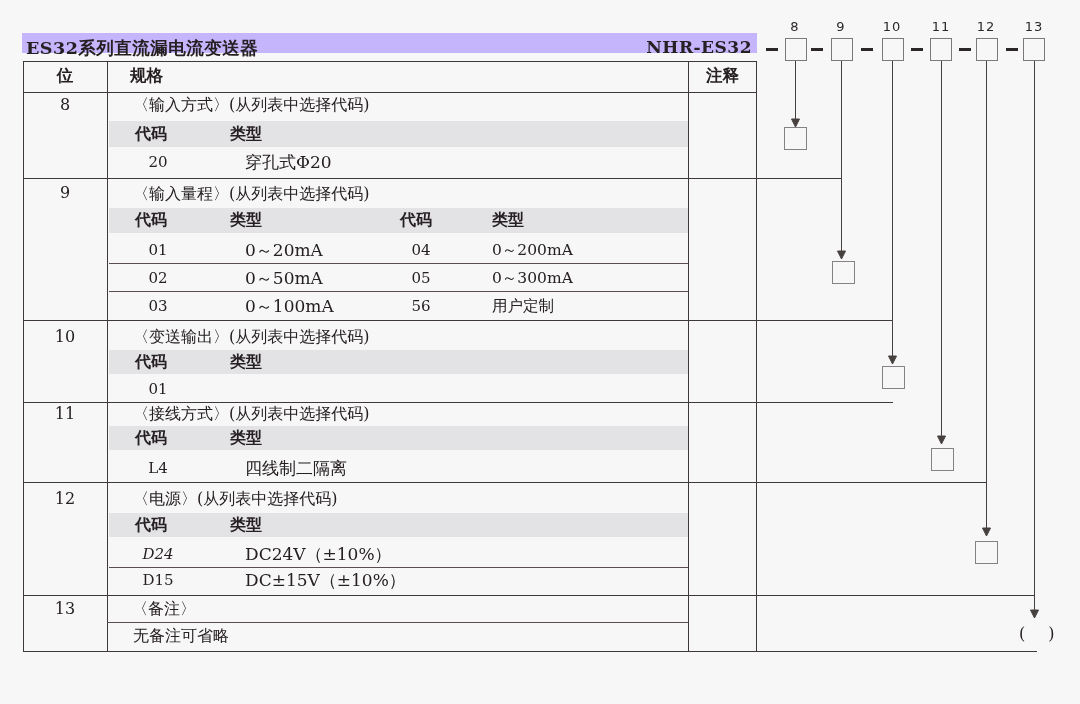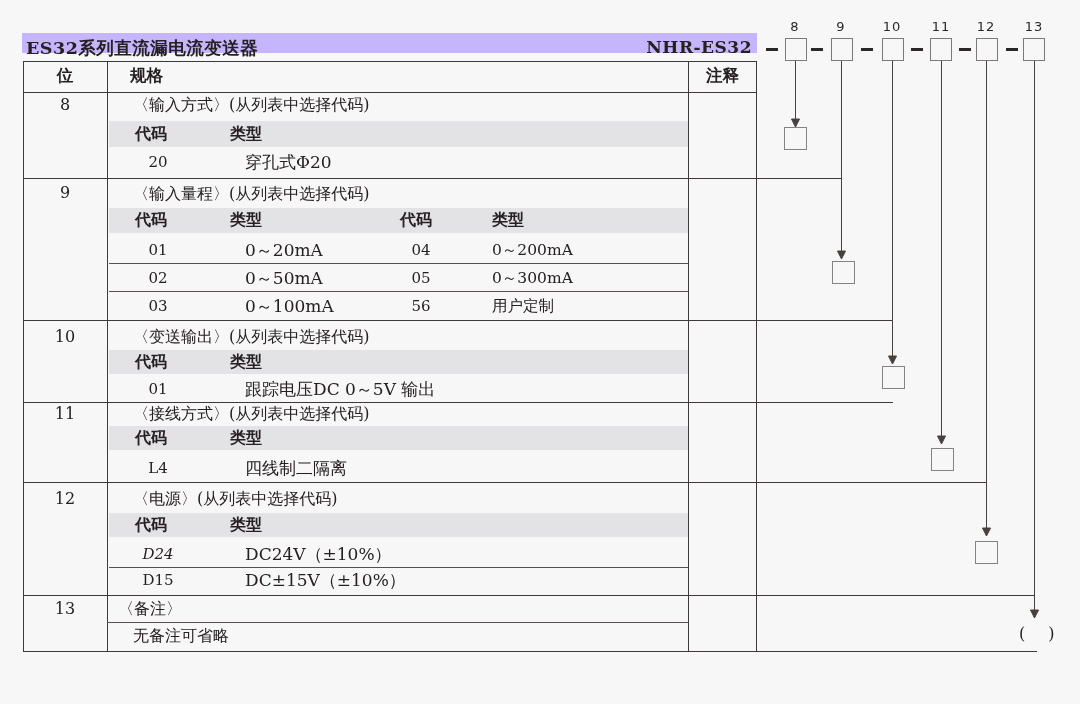--- a/index.html
+++ b/index.html
@@ -135,40 +135,39 @@
   <div class="txt codecell" style="top:296px;">03</div>
   <div class="txt typecell" style="top:296px;">0～100mA</div>
   <div class="txt codecell2" style="top:296px;">56</div>
   <div class="txt typecell2" style="top:296px;">用户定制</div>
 
   <div class="txt colno" style="top:327px;">10</div>
   <div class="txt" style="left:133px;top:327px;">〈变送输出〉(从列表中选择代码)</div>
   <div class="txt bold" style="left:135px;top:352px;">代码</div>
   <div class="txt bold" style="left:230px;top:352px;">类型</div>
   <div class="txt codecell" style="top:379px;">01</div>
-  <div class="txt typecell" style="top:379px;">跟踪电压DC 0～5V 输出</div>
 
   <div class="txt colno" style="top:404px;">11</div>
   <div class="txt" style="left:133px;top:404px;">〈接线方式〉(从列表中选择代码)</div>
   <div class="txt bold" style="left:135px;top:428px;">代码</div>
   <div class="txt bold" style="left:230px;top:428px;">类型</div>
   <div class="txt codecell" style="top:458px;">L4</div>
   <div class="txt typecell" style="top:458px;">四线制二隔离</div>
 
   <div class="txt colno" style="top:489px;">12</div>
   <div class="txt" style="left:133px;top:489px;">〈电源〉(从列表中选择代码)</div>
   <div class="txt bold" style="left:135px;top:515px;">代码</div>
   <div class="txt bold" style="left:230px;top:515px;">类型</div>
   <div class="txt codecell" style="top:544px;font-style:italic;">D24</div>
   <div class="txt typecell" style="top:544px;">DC24V（±10%）</div>
   <div class="txt codecell" style="top:570px;">D15</div>
   <div class="txt typecell" style="top:570px;">DC±15V（±10%）</div>
 
   <div class="txt colno" style="top:599px;">13</div>
-  <div class="txt" style="left:118px;top:599px;">〈备注〉</div>
+  <div class="txt" style="left:132px;top:599px;">〈备注〉</div>
   <div class="txt" style="left:133px;top:626px;">无备注可省略</div>
 
   <div class="diglab" style="left:780px;">8</div>
   <div class="diglab" style="left:826px;">9</div>
   <div class="diglab" style="left:877px;">10</div>
   <div class="diglab" style="left:926px;">11</div>
   <div class="diglab" style="left:971px;">12</div>
   <div class="diglab" style="left:1019px;">13</div>
 
   <div class="dash" style="left:766px;top:48px;"></div>

